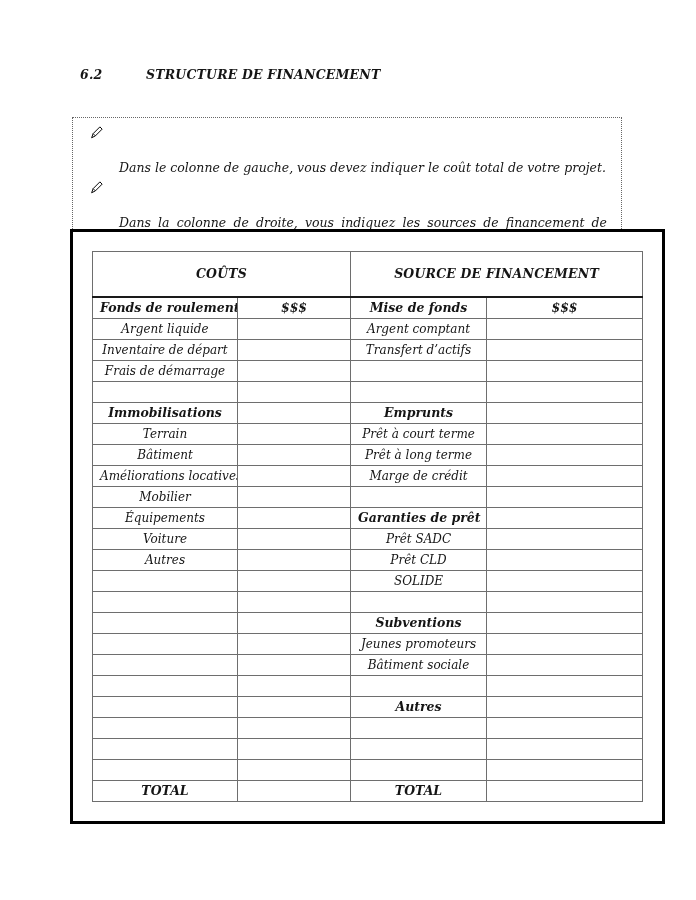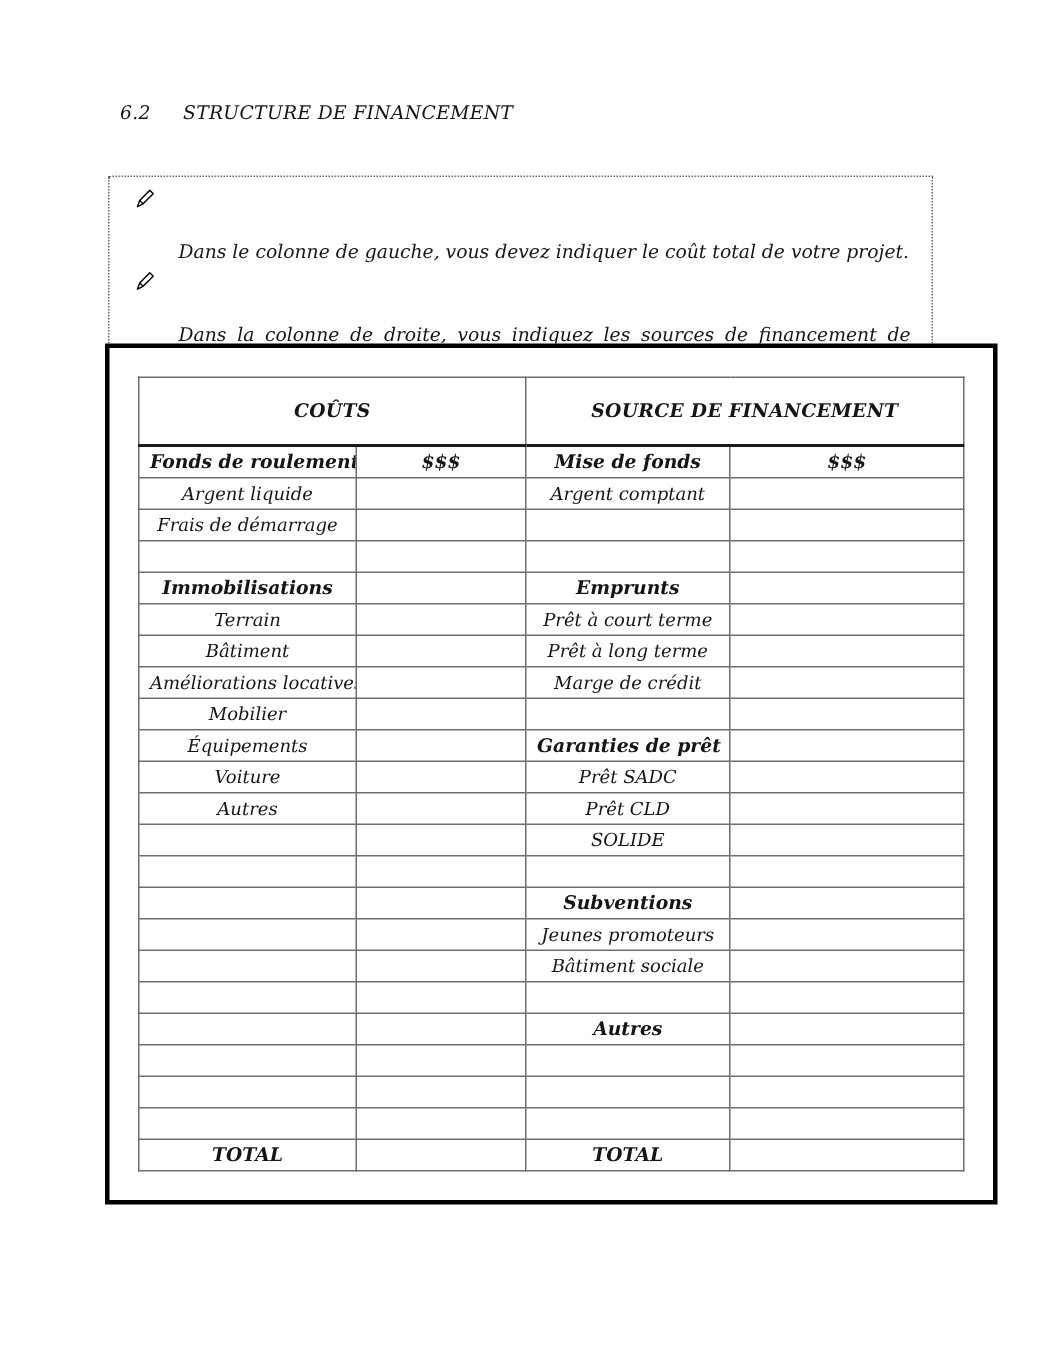--- a/index.html
+++ b/index.html
@@ -8,23 +8,24 @@
     width:696px; height:900px;
     background:#ffffff;
     font-family:"DejaVu Serif", serif;
     color:#151515;
     overflow:hidden;
     margin:0 auto;
   }
   
   .heading {
     position:absolute; top:67px; left:80px;
-    font-style:italic; font-weight:normal; font-size:12.5px;
+    font-style:italic; font-weight:bold; font-size:12.5px;
     letter-spacing:0.2px;
     display:flex;
+    gap:24px;
   }
   .heading .num { width:42px; }
   
   .notes {
     position:absolute; top:117px; left:72px;
     width:550px; box-sizing:border-box;
     border:1px dotted #666;
     padding:5px 8px 5px 0;
     background:#fff;
   }
@@ -118,20 +119,26 @@
             <td class="cell-label bold">Mise de fonds</td>
             <td class="cell-value bold">$$$</td>
           </tr>
           <tr>
             <td class="cell-label">Argent liquide</td>
             <td class="cell-value"></td>
             <td class="cell-label">Argent comptant</td>
             <td class="cell-value"></td>
           </tr>
           <tr>
+            <td class="cell-label">Inventaire de départ</td>
+            <td class="cell-value"></td>
+            <td class="cell-label">Transfert d’actifs</td>
+            <td class="cell-value"></td>
+          </tr>
+          <tr>
             <td class="cell-label">Frais de démarrage</td>
             <td class="cell-value"></td>
             <td class="cell-label"></td>
             <td class="cell-value"></td>
           </tr>
           <tr>
             <td class="cell-label"></td>
             <td class="cell-value"></td>
             <td class="cell-label"></td>
             <td class="cell-value"></td>

